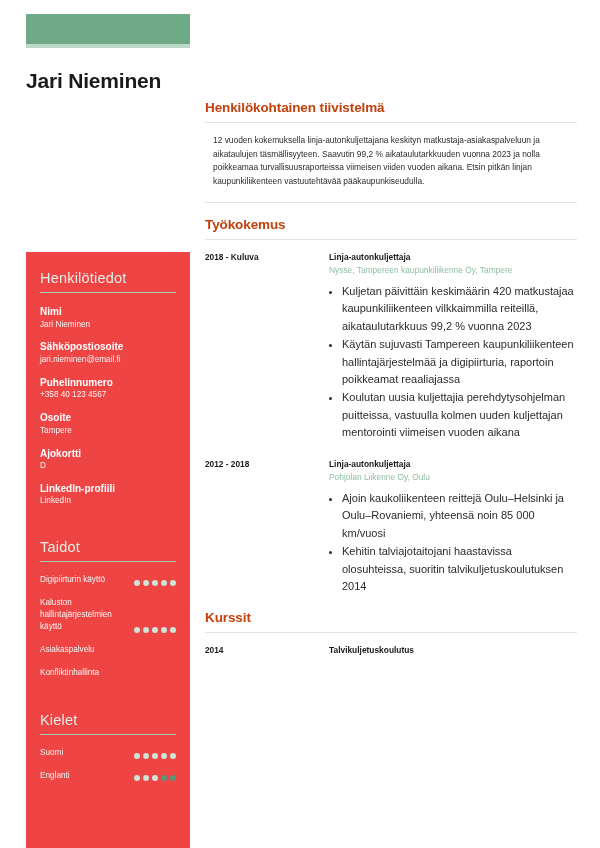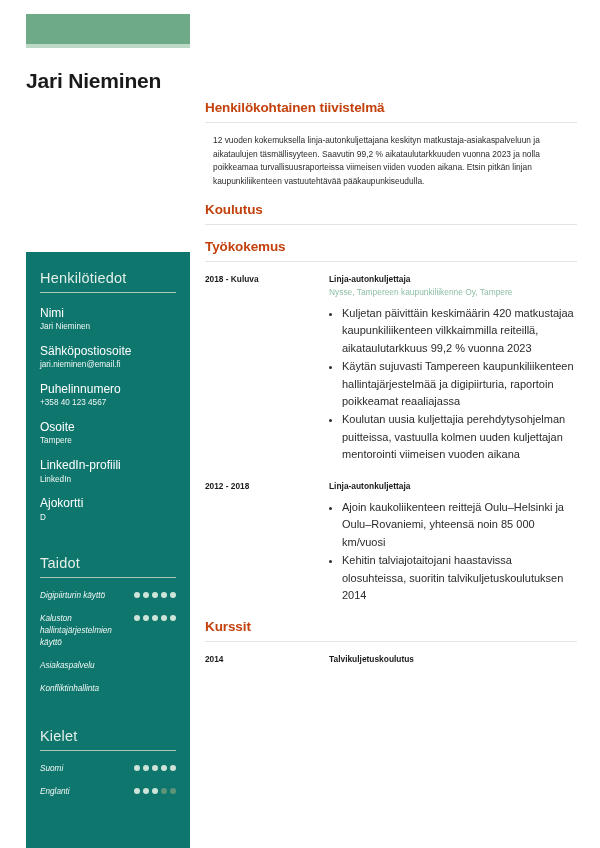--- a/index.html
+++ b/index.html
@@ -43,60 +43,59 @@
     white-space: nowrap;
   }
 
   
   .sidebar {
     position: absolute;
     left: 26px;
     top: 252px;
     width: 164px;
     bottom: 0;
-    background: #0f766e;
+    background: #ef4444;
     box-sizing: border-box;
     padding: 18px 14px 0 14px;
     color: #ffffff;
   }
   .side-heading {
     font-size: 14.5px;
     font-weight: normal;
     color: #e3efe8;
     margin: 0 0 6px 0;
     letter-spacing: 0.2px;
   }
   .side-rule {
     height: 1px;
     background: #a8cbb6;
     margin-bottom: 12px;
   }
   .side-block { margin-bottom: 10px; }
   .side-label {
-    font-size: 12px;
-    font-weight: normal;
+    font-size: 10px;
+    font-weight: bold;
     color: #ffffff;
     line-height: 1.35;
   }
   .side-value {
     font-size: 8.2px;
     font-weight: normal;
     color: #f0f7f3;
     line-height: 1.45;
   }
   .side-gap { height: 22px; }
 
   
   .rate-row {
     display: flex;
-    align-items: flex-start;
+    align-items: flex-end;
     justify-content: space-between;
     margin-bottom: 11px;
     gap: 6px;
-    font-style: italic;
   }
   .rate-name {
     font-size: 8.2px;
     color: #f0f7f3;
     line-height: 1.45;
     flex: 1 1 auto;
   }
   .dots {
     display: flex;
     gap: 3px;
@@ -197,26 +196,26 @@
       </div>
       <div class="side-block">
         <div class="side-label">Puhelinnumero</div>
         <div class="side-value">+358 40 123 4567</div>
       </div>
       <div class="side-block">
         <div class="side-label">Osoite</div>
         <div class="side-value">Tampere</div>
       </div>
       <div class="side-block">
+        <div class="side-label">Ajokortti</div>
+        <div class="side-value">D</div>
+      </div>
+      <div class="side-block">
         <div class="side-label">LinkedIn-profiili</div>
         <div class="side-value">LinkedIn</div>
-      </div>
-      <div class="side-block">
-        <div class="side-label">Ajokortti</div>
-        <div class="side-value">D</div>
       </div>
     </div>
 
   <div class="side-gap"></div>
 
   <h2 class="side-heading">Taidot</h2>
   <div class="side-rule"></div>
   <div id="skills-list">
       <div class="rate-row">
         <div class="rate-name">Digipiirturin käyttö</div>
@@ -277,21 +276,20 @@
 
 <main class="main">
 
   <section class="section">
     <h2 class="section-title">Henkilökohtainen tiivistelmä</h2>
     <div class="section-rule"></div>
     <p class="summary-text">12 vuoden kokemuksella linja-autonkuljettajana keskityn matkustaja-asiakaspalveluun ja aikataulujen täsmällisyyteen. Saavutin 99,2 % aikataulutarkkuuden vuonna 2023 ja nolla poikkeamaa turvallisuusraporteissa viimeisen viiden vuoden aikana. Etsin pitkän linjan kaupunkiliikenteen vastuutehtävää pääkaupunkiseudulla.</p>
   </section>
 
   <section class="section">
-    <h2 class="section-title">Koulutus</h2>
     <div class="section-rule"></div>
   </section>
 
   <section class="section">
     <h2 class="section-title">Työkokemus</h2>
     <div class="section-rule"></div>
     <div id="experience-entries">
         <div class="entry">
           <div class="entry-date">2018 - Kuluva</div>
           <div class="entry-body">
@@ -302,20 +300,21 @@
               <li>Käytän sujuvasti Tampereen kaupunkiliikenteen hallintajärjestelmää ja digipiirturia, raportoin poikkeamat reaaliajassa</li>
               <li>Koulutan uusia kuljettajia perehdytysohjelman puitteissa, vastuulla kolmen uuden kuljettajan mentorointi viimeisen vuoden aikana</li>
             </ul>
           </div>
         </div>
         <div class="entry-spacer"></div>
         <div class="entry">
           <div class="entry-date">2012 - 2018</div>
           <div class="entry-body">
             <div class="entry-title">Linja-autonkuljettaja</div>
+            <div class="entry-org">Pohjolan Liikenne Oy, Oulu</div>
             <ul class="bullets">
               <li>Ajoin kaukoliikenteen reittejä Oulu–Helsinki ja Oulu–Rovaniemi, yhteensä noin 85 000 km/vuosi</li>
               <li>Kehitin talviajotaitojani haastavissa olosuhteissa, suoritin talvikuljetuskoulutuksen 2014</li>
             </ul>
           </div>
         </div>
       </div>
   </section>
 
   <section class="section">

